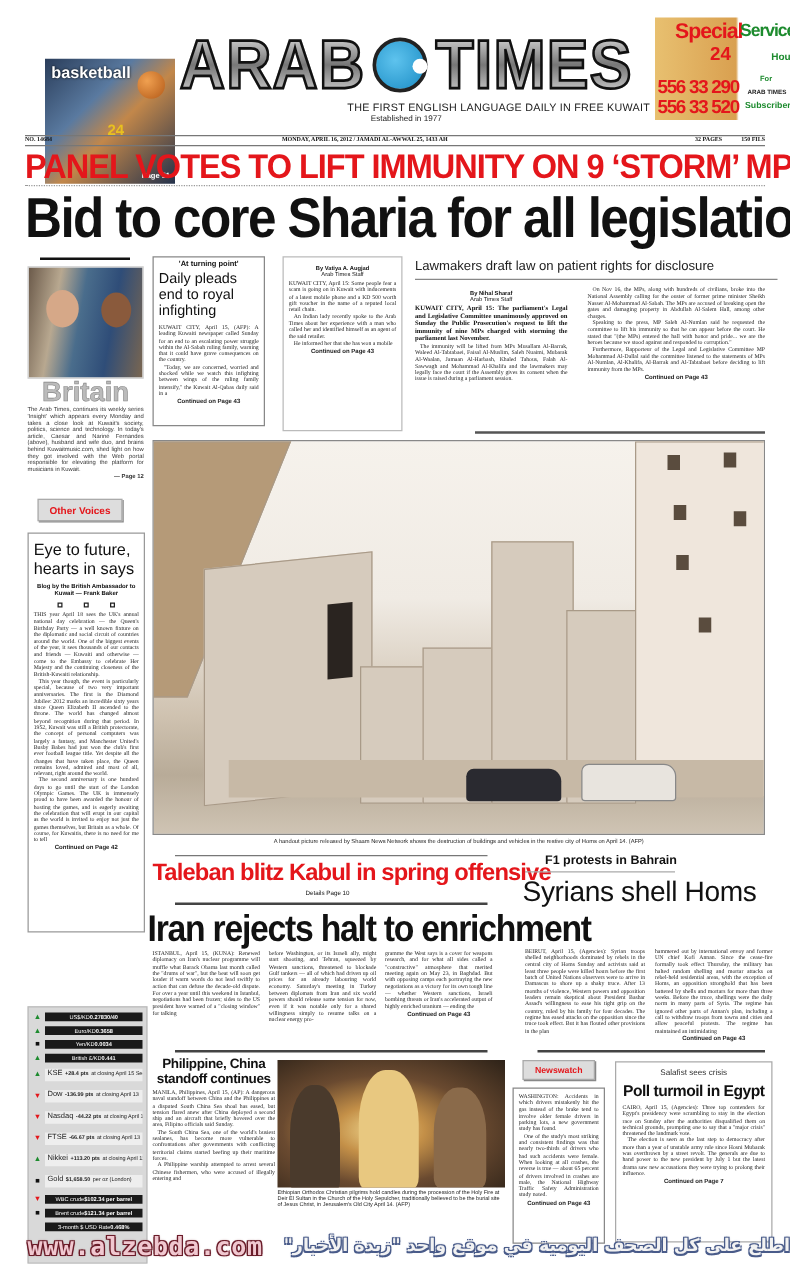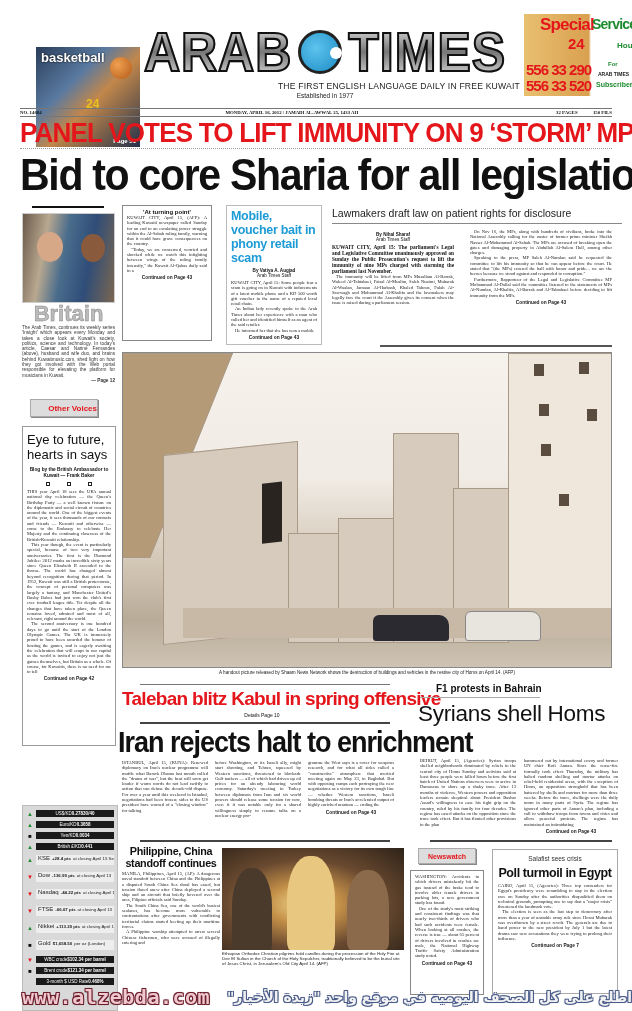--- a/index.html
+++ b/index.html
@@ -43,21 +43,21 @@
 
   
   .insight-rule { left: 32px; top: 206px; width: 72px; border-top: 2px solid #111; }
   .insight-photo { left: 22px; top: 213px; width: 93px; height: 90px; background: linear-gradient(100deg,#6b5a4a 0%,#b8a890 25%,#4a6d8c 45%,#2f4d78 70%,#7a6650 100%); border: 1px solid #ccc; }
   .insight-photo .p1 { position: absolute; left: 14px; top: 18px; width: 26px; height: 30px; border-radius: 50%; background: #d6a888; }
   .insight-photo .p2 { position: absolute; left: 58px; top: 20px; width: 24px; height: 28px; border-radius: 50%; background: #8a5a3c; }
   .insight-title { left: 22px; top: 301px; width: 93px; text-align: center; font-family: "Liberation Sans", sans-serif; font-weight: 900; font-size: 22px; color: #bbb; -webkit-text-stroke: 0.5px #888; }
   .insight-body { left: 22px; top: 325px; width: 93px; font-family: "Liberation Sans", sans-serif; font-size: 4.7px; line-height: 5.3px; text-align: justify; color: #333; }
   .insight-body .ref { display: block; text-align: right; font-weight: 700; }
 
-  .ov-tab { left: 30px; top: 399px; width: 68px; height: 18px; background: #ddd; border: 1px solid #aaa; box-shadow: 1px 1px 0 #888; display: flex; align-items: center; justify-content: flex-end; color: #e4161b; font-family: "Liberation Sans", sans-serif; font-weight: 700; font-size: 8px; }
+  .ov-tab { left: 30px; top: 399px; width: 68px; height: 18px; background: #ddd; border: 1px solid #aaa; box-shadow: 1px 1px 0 #888; display: flex; align-items: center; justify-content: center; color: #e4161b; font-family: "Liberation Sans", sans-serif; font-weight: 700; font-size: 8px; }
   .ov-box { left: 22px; top: 426px; width: 94px; height: 320px; border: 1px solid #999; padding: 5px 4px; background: #fff; }
   .ov-box h3 { font-family: "Liberation Sans", sans-serif; font-weight: 400; font-size: 13px; line-height: 15px; color: #111; }
   .ov-box .byline { font-family: "Liberation Sans", sans-serif; font-weight: 700; font-size: 4.8px; text-align: center; margin-top: 5px; line-height: 6px; }
   .ov-box .bullets { display: flex; justify-content: space-around; margin: 3px 10px; }
   .ov-box .bullets span { width: 4px; height: 4px; border: 1px solid #222; display: block; }
 
   .mkt-panel { left: 22px; top: 805px; width: 96px; height: 206px; background: #d9d9d9; border: 1px solid #bbb; padding: 4px 3px; }
   .mkt-row { display: flex; align-items: center; margin-bottom: 4px; height: 7px; }
   .mkt-row.tall { height: 12px; margin-bottom: 5px; }
   .mkt-ind { width: 8px; font-size: 6px; text-align: center; flex: 0 0 8px; }
@@ -246,27 +246,27 @@
       <span class="mkt-dark"><span>Brent crude</span><b>$121.34 per barrel</b></span>
     </div>
     <div class="mkt-row">
       <span class="mkt-ind none"></span>
       <span class="mkt-dark"><span>3-month $ USD Rate</span><b>0.468%</b></span>
     </div>
   </div>
 
 <div class="abs col-story tp-box">
   <div class="kick">'At turning point'</div>
+  <h3>Daily pleads end to royal infighting</h3>
   <p class="body-text">KUWAIT CITY, April 15, (AFP): A leading Kuwaiti newspaper called Sunday for an end to an escalating power struggle within the Al-Sabah ruling family, warning that it could have grave consequences on the country.</p>
   <p class="body-text" style="text-indent:4px">"Today, we are concerned, worried and shocked while we watch this infighting between wings of the ruling family intensify," the Kuwait Al-Qabas daily said in a</p>
   <div class="cont">Continued on Page 43</div>
 </div>
 
 <div class="abs mob-box">
-  <h3>Mobile, voucher bait in phony retail scam</h3>
   <div class="byline-c">By Vatiya A. Augjad</div>
   <div class="staff">Arab Times Staff</div>
   <p class="body-text">KUWAIT CITY, April 15: Some people fear a scam is going on in Kuwait with inducements of a latest mobile phone and a KD 500 worth gift voucher in the name of a reputed local retail chain.</p>
   <p class="body-text" style="text-indent:4px">An Indian lady recently spoke to the Arab Times about her experience with a man who called her and identified himself as an agent of the said retailer.</p>
   <p class="body-text" style="text-indent:4px">He informed her that she has won a mobile</p>
   <div class="cont">Continued on Page 43</div>
 </div>
 
 <div class="abs law-head">Lawmakers draft law on patient rights for disclosure</div>
 <div class="abs law-rule"></div>

